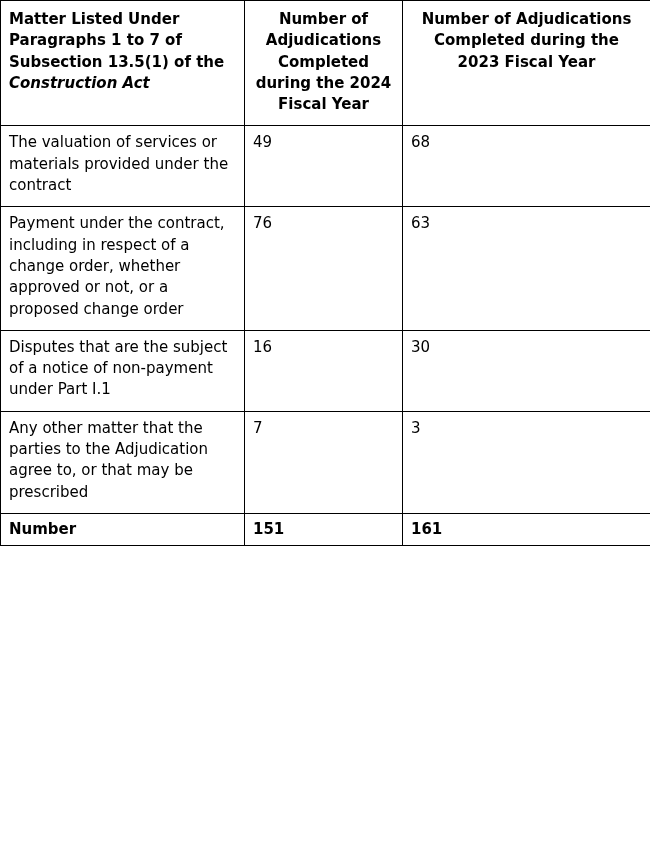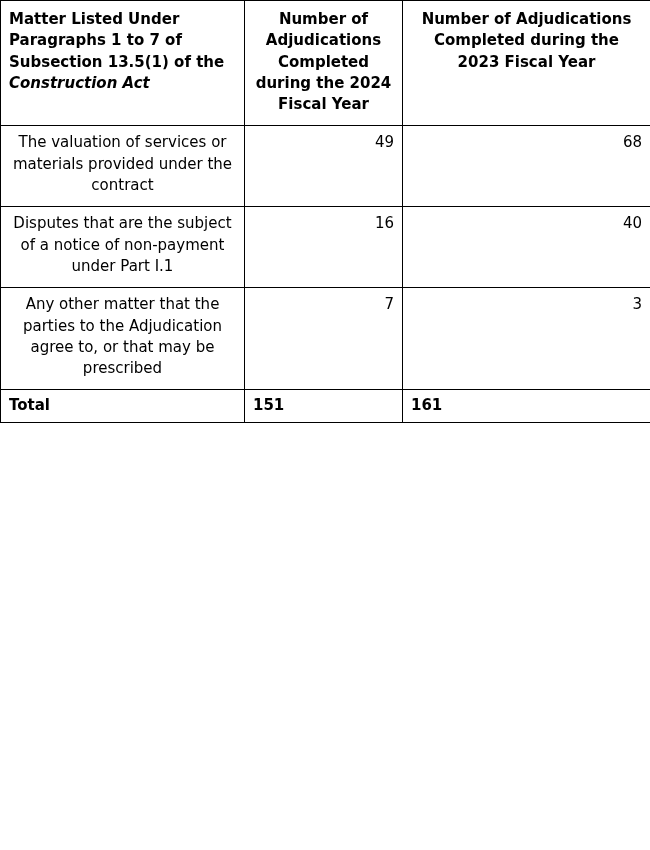--- a/index.html
+++ b/index.html
@@ -45,24 +45,24 @@
     padding-top: 8px;
   }
   thead th.h2, thead th.h3 {
     text-align: center;
     padding-top: 8px;
   }
   thead th.h1 .ital {
     font-style: italic;
   }
   tbody td.matter {
-    text-align: center;
+    text-align: left;
   }
   tbody td.num {
-    text-align: right;
+    text-align: left;
   }
   tbody tr.total-row td {
     font-weight: bold;
     padding-top: 5px;
     padding-bottom: 5px;
   }
   tbody tr.total-row td.matter {
     text-align: left;
   }
   tbody tr.total-row td.num {
@@ -86,29 +86,34 @@
         <th class="h3">Number of Adjudications Completed during the 2023 Fiscal Year</th>
       </tr>
     </thead>
     <tbody>
       <tr>
         <td class="matter">The valuation of services or materials provided under the contract</td>
         <td class="num">49</td>
         <td class="num">68</td>
       </tr>
       <tr>
+        <td class="matter">Payment under the contract, including in respect of a change order, whether approved or not, or a proposed change order</td>
+        <td class="num">76</td>
+        <td class="num">63</td>
+      </tr>
+      <tr>
         <td class="matter">Disputes that are the subject of a notice of non-payment under Part I.1</td>
         <td class="num">16</td>
-        <td class="num">40</td>
+        <td class="num">30</td>
       </tr>
       <tr>
         <td class="matter">Any other matter that the parties to the Adjudication agree to, or that may be prescribed</td>
         <td class="num">7</td>
         <td class="num">3</td>
       </tr>
       <tr class="total-row">
-        <td class="matter">Total</td>
+        <td class="matter">Number</td>
         <td class="num">151</td>
         <td class="num">161</td>
       </tr>
     </tbody>
   </table>
 </div>
 
 </body></html>

